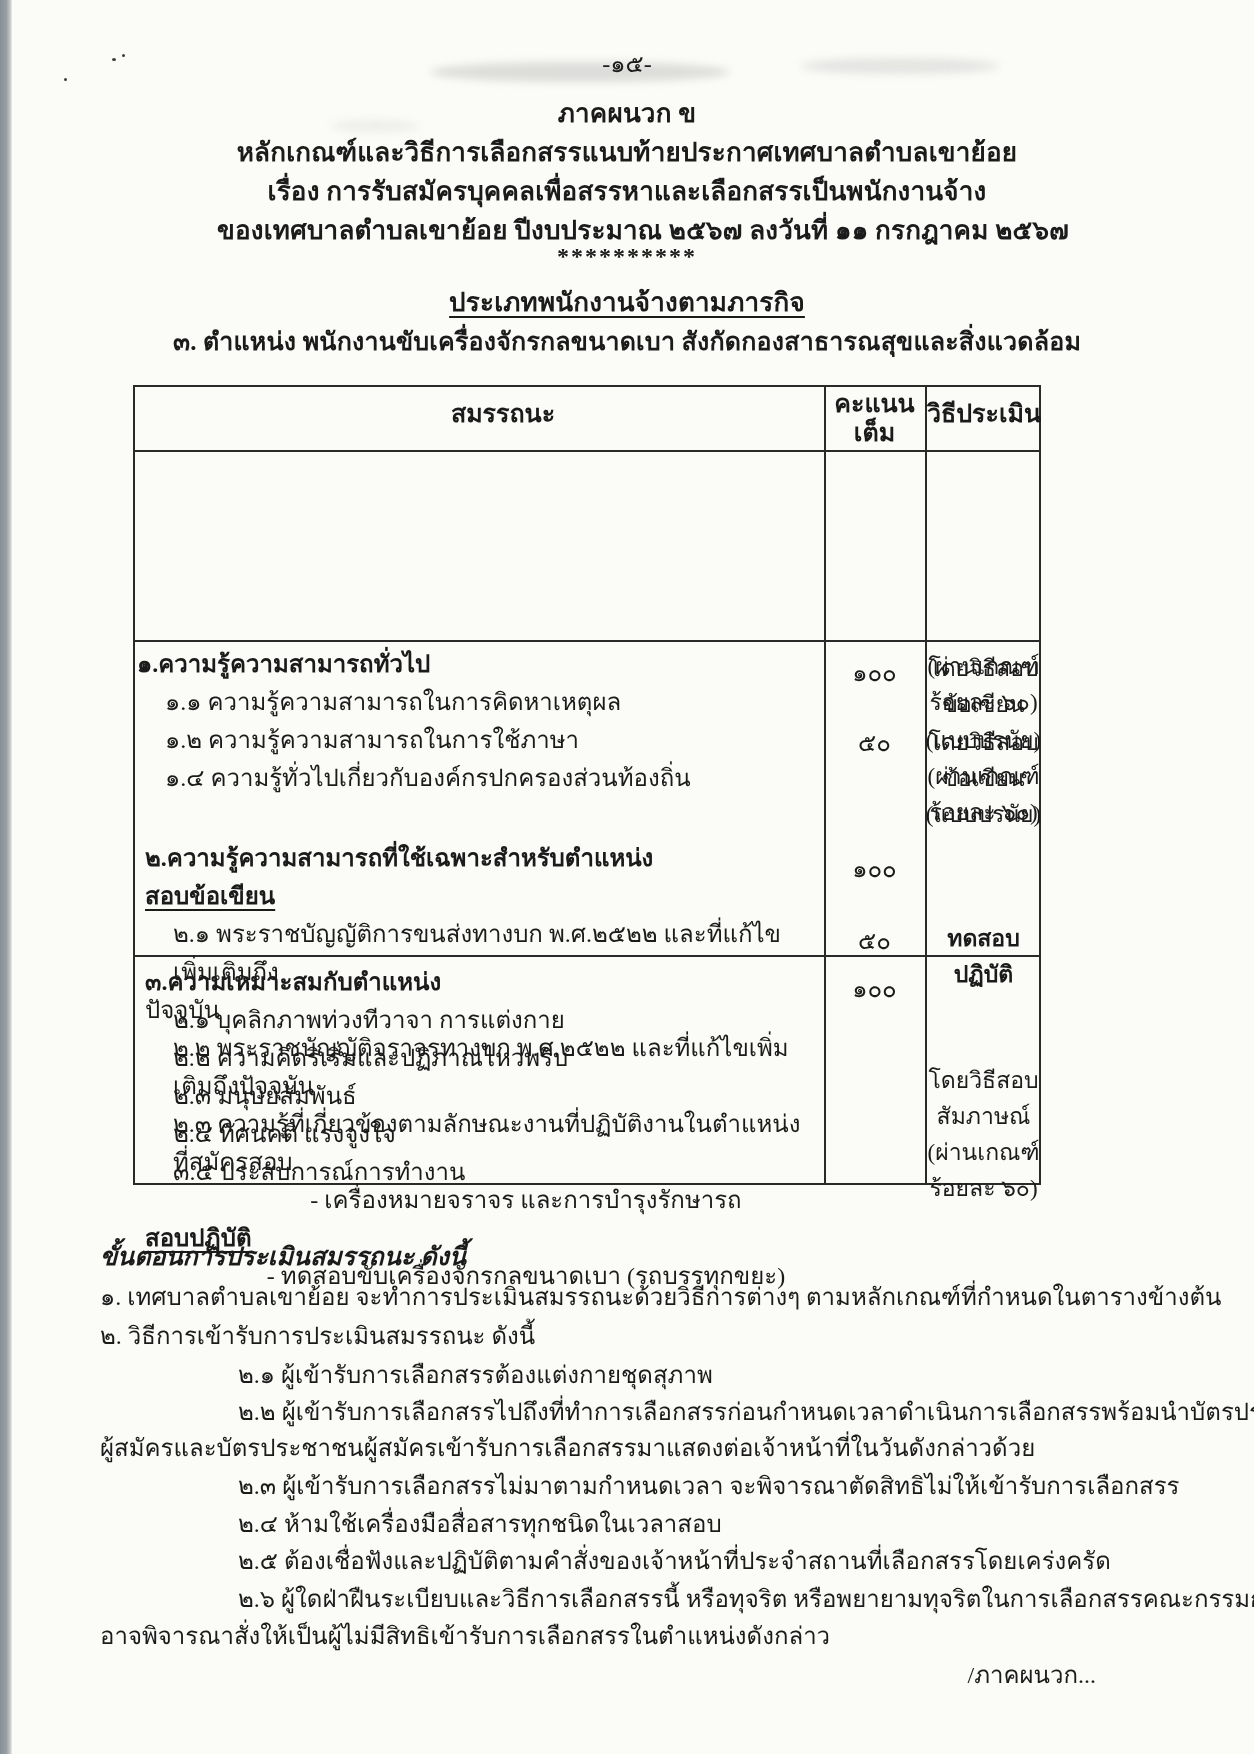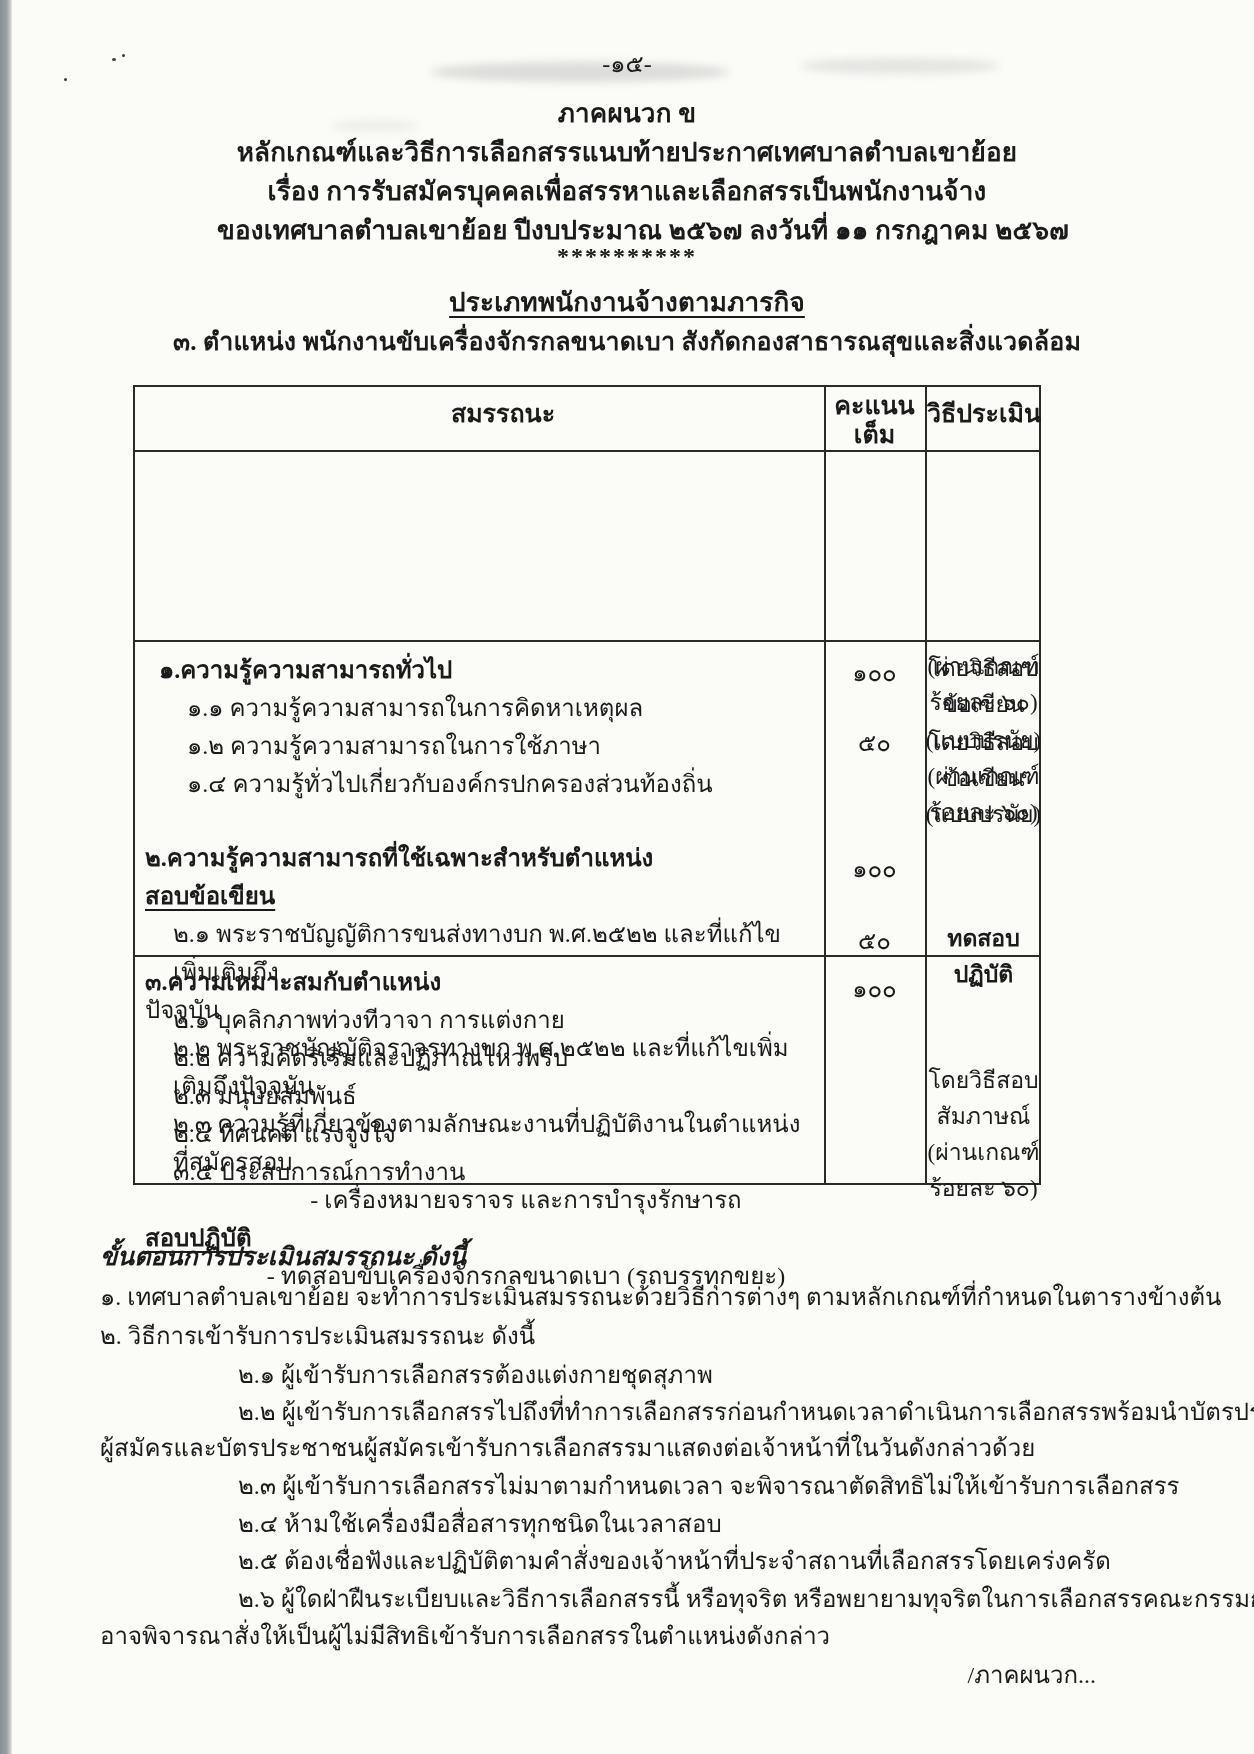--- a/index.html
+++ b/index.html
@@ -64,27 +64,27 @@
 
   <div class="tbl">
 
     <div class="vline" style="left:689px;"></div>
     <div class="vline" style="left:790px;"></div>
     <div class="hline" style="top:63px;"></div>
     <div class="hline" style="top:253px;"></div>
     <div class="hline" style="top:568px;"></div>
 
     <div class="cell bold" style="left:0;top:12px;width:689px;text-align:center;font-size:25px;line-height:30px;padding-left:47px;">สมรรถนะ</div>
-    <div class="cell bold" style="left:689px;top:4px;width:101px;text-align:center;font-size:25px;line-height:29px;">
+    <div class="cell bold" style="left:689px;top:4px;width:101px;text-align:center;font-size:25px;line-height:29px;font-family:Liberation Mono, monospace;">
       <div>คะแนน</div>
       <div>เต็ม</div>
     </div>
     <div class="cell bold" style="left:790px;top:12px;width:118px;text-align:center;font-size:25px;line-height:30px;">วิธีประเมิน</div>
 
-    <div class="cell" style="left:24px;top:258px;width:670px;margin-top:6px;">
+    <div class="cell" style="left:2px;top:258px;width:670px;">
       <div class="bold">๑.ความรู้ความสามารถทั่วไป</div>
       <div class="item">๑.๑ ความรู้ความสามารถในการคิดหาเหตุผล</div>
       <div class="item">๑.๒ ความรู้ความสามารถในการใช้ภาษา</div>
       <div class="item">๑.๔ ความรู้ทั่วไปเกี่ยวกับองค์กรปกครองส่วนท้องถิ่น</div>
     </div>
     <div class="score" style="left:689px;top:266px;">๑๐๐</div>
     <div class="mcell" style="left:790px;top:264px;">
       <div>โดยวิธีสอบข้อเขียน</div>
       <div>(แบบปรนัย)</div>
       <div>(ผ่านเกณฑ์ร้อยละ ๖๐)</div>

